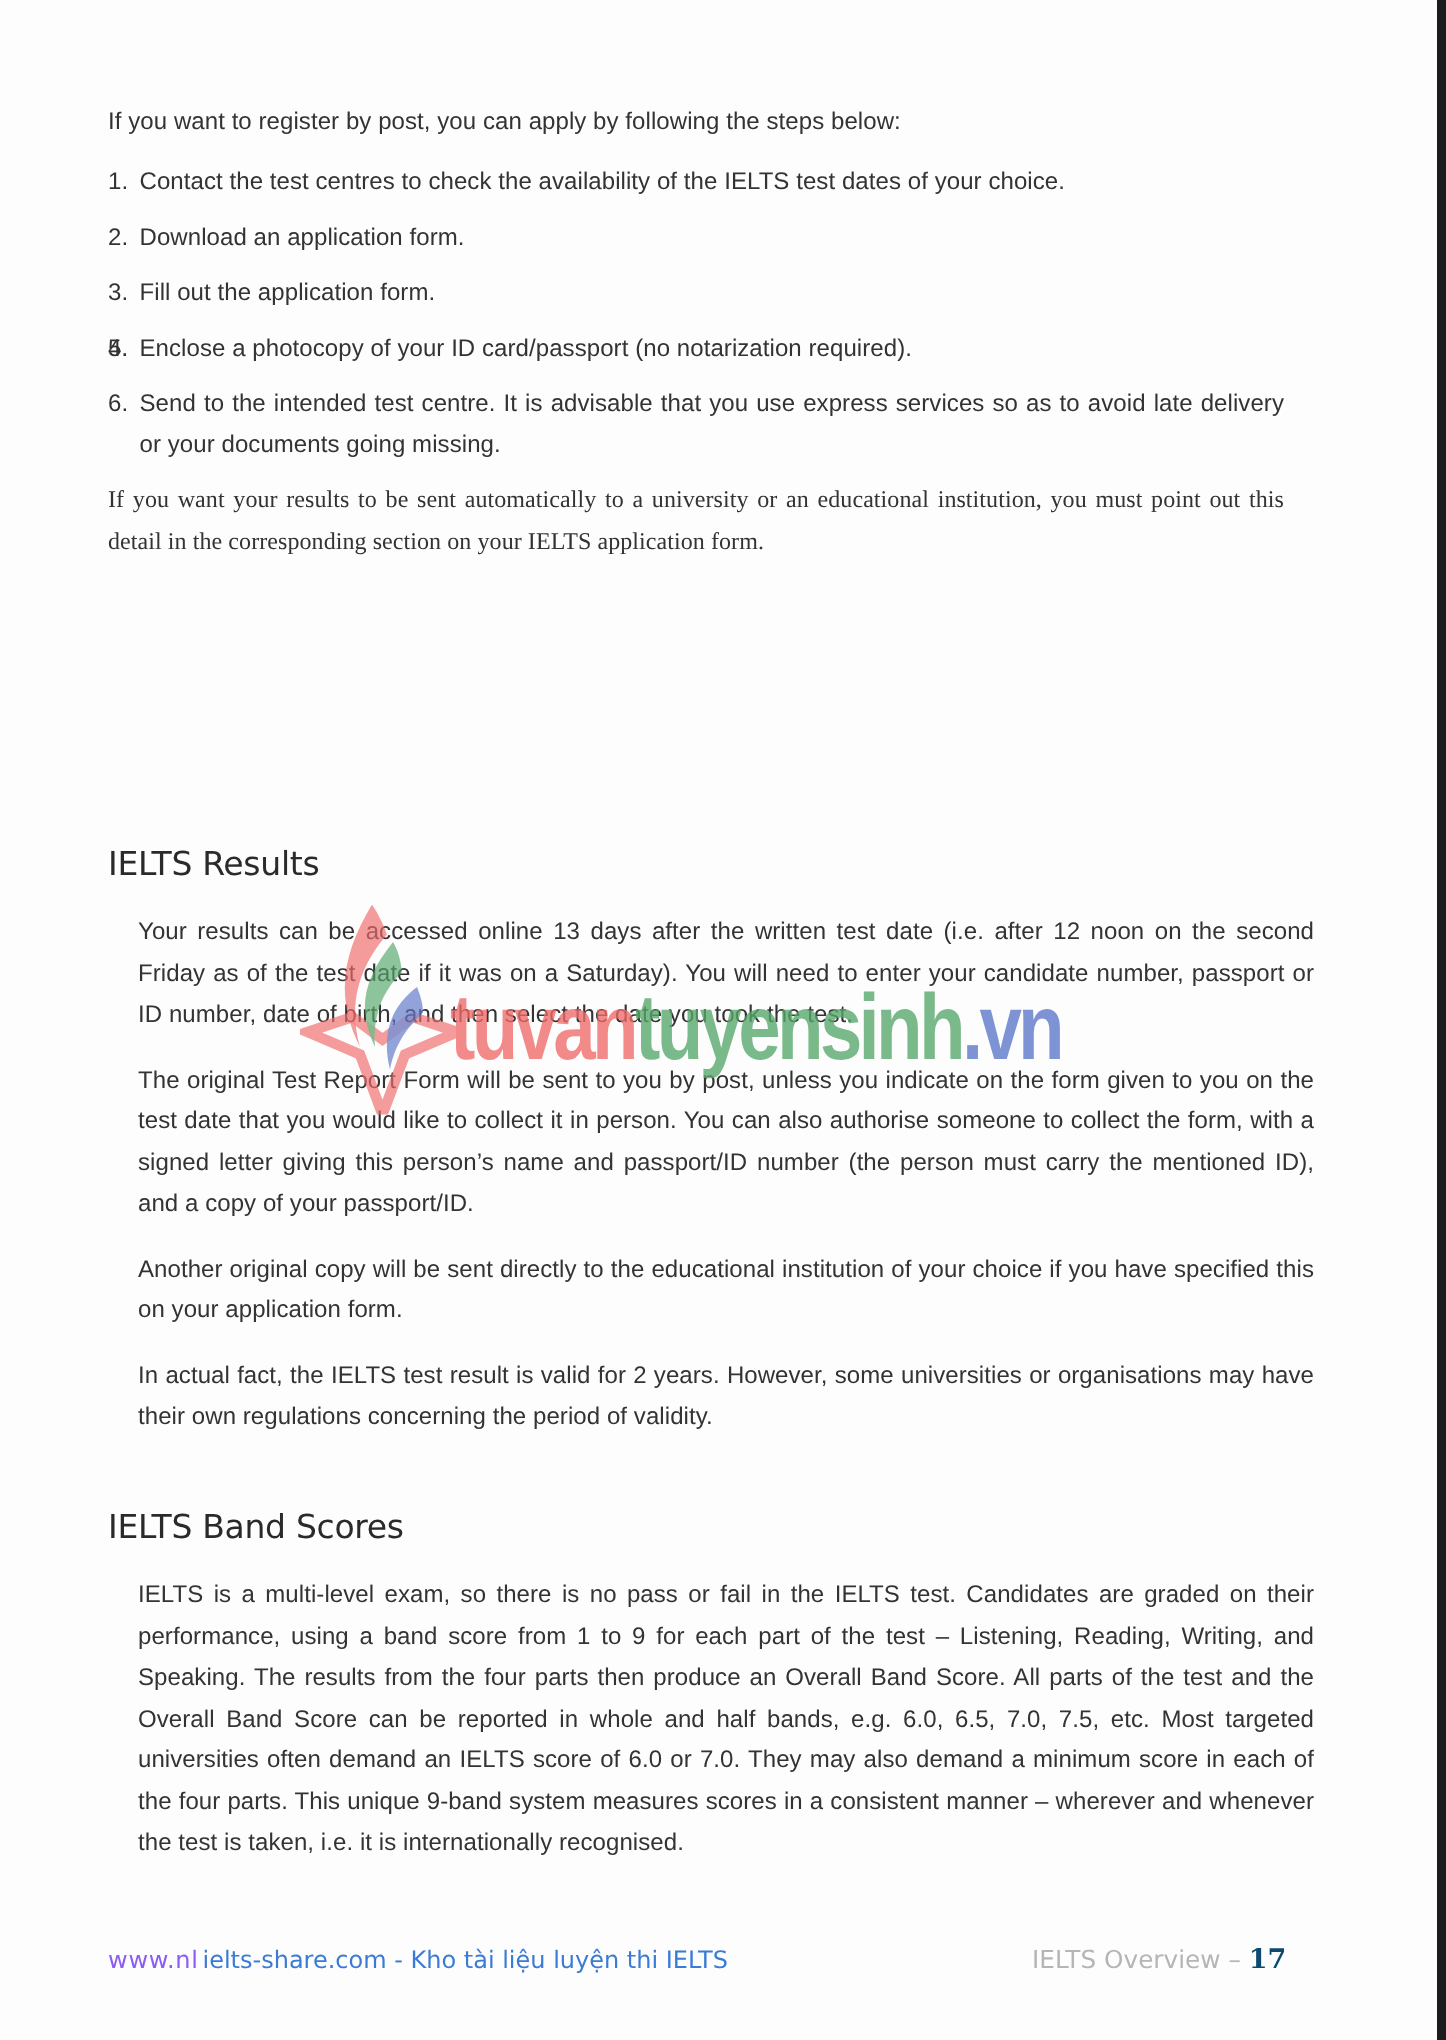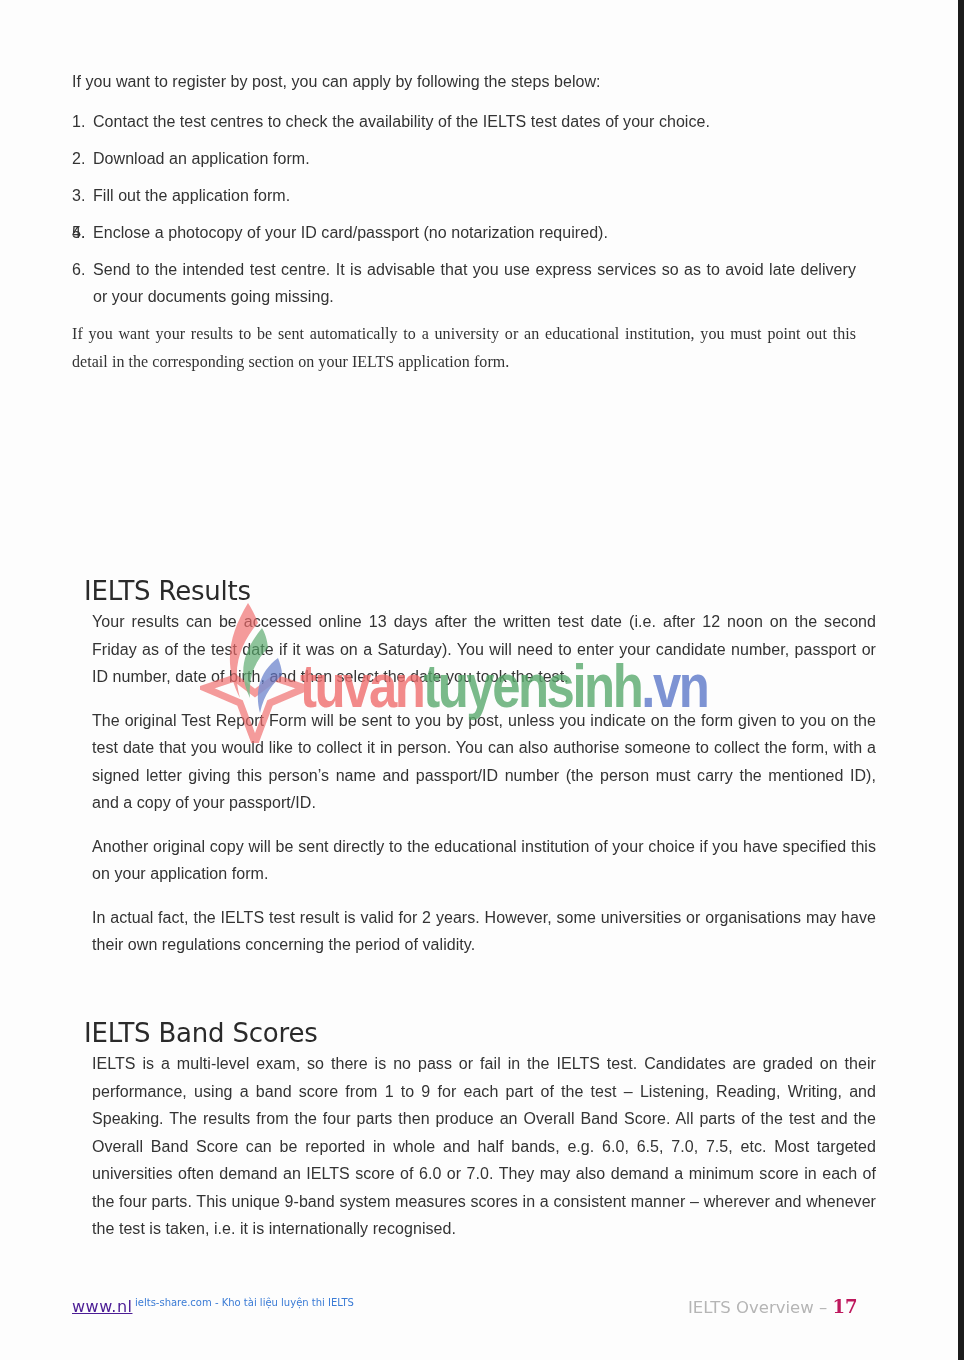--- a/index.html
+++ b/index.html
@@ -64,23 +64,23 @@
       top: 0;
     }
     .para {
       margin-top: 8px;
       margin-bottom: 16px;
       font-family: Liberation Serif, serif;
     }
     h2 {
       font-family: "DejaVu Sans", sans-serif;
       font-weight: normal;
-      font-size: 26px;
+      font-size: 22px;
       color: #2a2a2a;
-      margin: 12px;
+      margin: 0;
       letter-spacing: -0.2px;
     }
     .h-results {
       position: absolute;
       left: 72px;
       top: 564px;
     }
     .h-band {
       position: absolute;
       left: 72px;
@@ -97,43 +97,42 @@
     }
     .footer-left {
       position: absolute;
       left: 72px;
       top: 1297px;
       font-size: 16px;
       font-family: "DejaVu Sans", sans-serif;
       white-space: nowrap;
     }
     .footer-left .faded {
-      color: #4c1d95;
+      color: #8b5cf6;
       letter-spacing: 0.5px;
-      text-decoration: underline;
     }
     .footer-left .link {
       color: #3a7bd5;
       position: absolute;
       left: 63px;
       top: 0;
-      font-size: 10px;
+      font-size: 16px;
     }
     .footer-right {
       position: absolute;
       left: 688px;
       top: 1296px;
       font-size: 16.5px;
       font-family: "DejaVu Sans", sans-serif;
       color: #b5b5b5;
       white-space: nowrap;
     }
     .footer-right .pagenum {
       font-family: "DejaVu Serif", serif;
-      color: #be185d;
+      color: #0c4a6e;
       font-size: 18px;
       font-weight: bold;
     }
     
     .watermark {
       position: absolute;
       left: 200px;
       top: 603px;
       width: 500px;
       height: 140px;

